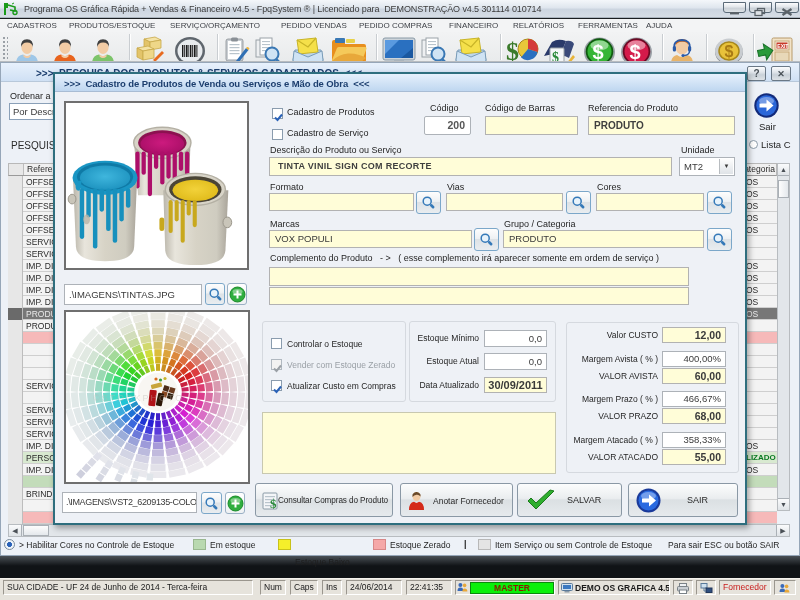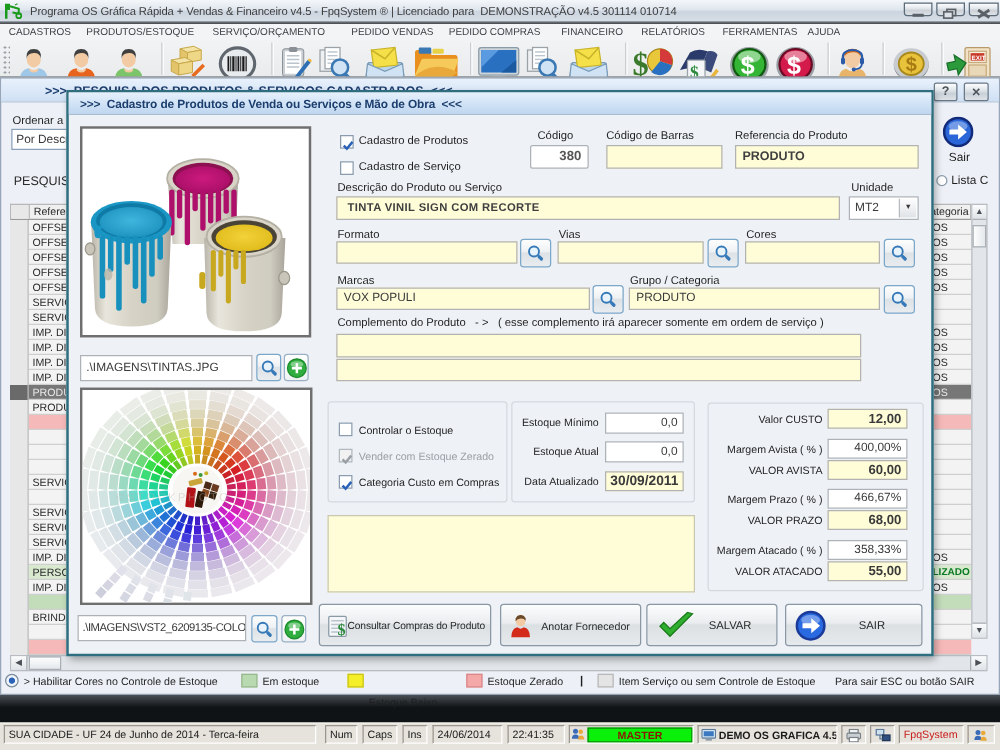--- a/index.html
+++ b/index.html
@@ -400,21 +400,21 @@
           <rect x="2.5" y="7" width="7" height="3.5" fill="#ffffff" stroke="#7a8288"></rect>
         </svg></span>
     </div>
     <div class="sb" style="left:696px;top:580px;width:20px;height:15px;padding:1px 3px 0 3px;">
       <span style="position:absolute;left:3px;top:2px;"><svg width="13" height="11" viewBox="0 0 13 11">
           <rect x="1" y="0.5" width="6" height="4.5" fill="#cfe0ee" stroke="#5a7a9a"></rect>
           <rect x="6" y="5" width="6" height="4.5" fill="#2f4f7f" stroke="#22375a"></rect>
           <path d="M4,5 L4,8 L6,8" stroke="#5a7a9a" fill="none"></path>
         </svg></span>
     </div>
-    <div class="sb" style="left:719px;top:580px;width:52px;height:15px;padding:1px 3px 0 3px;"><span style="color:#c81a1a;">FpqSystem</span></div>
+    <div class="sb" style="left:719px;top:580px;width:52px;height:15px;padding:1px 3px 0 3px;"><span style="color:#c81a1a;">Fornecedor</span></div>
     <div class="sb" style="left:774px;top:580px;width:22px;height:15px;padding:1px 3px 0 3px;">
       <span style="position:absolute;left:4px;top:2px;"><svg width="11" height="11" viewBox="0 0 11 11">
           <circle cx="3.4" cy="3" r="2" fill="#3a6ab8"></circle>
           <path d="M0.5,9 Q0.5,5.6 3.4,5.6 Q6.3,5.6 6.3,9 Z" fill="#3a6ab8"></path>
           <circle cx="7.6" cy="3.4" r="1.8" fill="#e8a83a"></circle>
           <path d="M5.4,9.6 Q5.4,6.4 7.6,6.4 Q10.4,6.4 10.4,9.6 Z" fill="#e8a83a"></path>
         </svg></span>
     </div>
     <div class="abs" style="left:53px;top:72px;width:694px;height:453px;background:#eef1f6;border:2px solid #2e6e7e;box-shadow:2px 3px 6px rgba(0,0,0,.35);">
       <div style="position:absolute;left:0;top:0;width:690px;height:18px;background:linear-gradient(#e6f0fc,#bfd7f0);border-bottom:1px solid #a8bcd4;"></div>
@@ -800,21 +800,21 @@
         <ellipse cx="8.5" cy="5.5" rx="5" ry="2.6" fill="#ffffff" opacity=".4"></ellipse>
         <path d="M8.5,4.5 L8.5,12.5 M4.5,8.5 L12.5,8.5" stroke="#ffffff" stroke-width="2"></path>
       </svg></div>
     <div class="cb" style="left:272px;top:108px;"><svg width="11" height="11" viewBox="0 0 11 11">
         <path d="M2,5.5 L4.5,8 L9,2.5" fill="none" stroke="#2a62b8" stroke-width="2"></path>
       </svg></div>
     <div class="lbl" style="left:287px;top:107px;">Cadastro de Produtos</div>
     <div class="cb" style="left:272px;top:129px;"></div>
     <div class="lbl" style="left:287px;top:128px;">Cadastro de Serviço</div>
     <div class="lbl" style="left:430px;top:103px;">Código</div>
-    <div class="inpw" style="left:424px;top:116px;width:47px;height:19px;line-height:17px;text-align:right;padding-right:5px;font-size:10.5px;font-weight:bold;color:#555;border-radius:2px;">380</div>
+    <div class="inpw" style="left:424px;top:116px;width:47px;height:19px;line-height:17px;text-align:right;padding-right:5px;font-size:10.5px;font-weight:bold;color:#555;border-radius:2px;">200</div>
     <div class="lbl" style="left:485px;top:103px;">Código de Barras</div>
     <div class="inp" style="left:485px;top:116px;width:93px;height:19px;"></div>
     <div class="lbl" style="left:588px;top:103px;">Referencia do Produto</div>
     <div class="inp" style="left:588px;top:116px;width:147px;height:19px;line-height:17px;padding-left:5px;font-weight:bold;font-size:10px;color:#3f3f3f;">PRODUTO</div>
     <div class="lbl" style="left:270px;top:145px;">Descrição do Produto ou Serviço</div>
     <div class="inp" style="left:269px;top:157px;width:403px;height:19px;line-height:17px;padding-left:8px;font-weight:bold;font-size:9px;color:#3f3f3f;letter-spacing:.3px;">TINTA VINIL SIGN COM RECORTE</div>
     <div class="lbl" style="left:681px;top:145px;">Unidade</div>
     <div class="inpw" style="left:679px;top:157px;width:56px;height:19px;line-height:17px;padding-left:4px;font-size:9.5px;">MT2<span style="position:absolute;right:1px;top:1px;width:14px;height:15px;background:linear-gradient(#fdfdfd,#dfe3e7);border-left:1px solid #b8bcc0;text-align:center;font-size:6px;line-height:15px;color:#3a3a3a;">▼</span></div>
     <div class="lbl" style="left:270px;top:182px;">Formato</div>
     <div class="inp" style="left:269px;top:193px;width:145px;height:18px;"></div>
@@ -852,21 +852,21 @@
     <div class="grp" style="left:262px;top:321px;width:144px;height:81px;"></div>
     <div class="cb" style="left:271px;top:338px;"></div>
     <div class="lbl" style="left:287px;top:339px;font-size:8.5px;">Controlar o Estoque</div>
     <div class="cb" style="left:271px;top:359px;background:#f2f2f2;border-color:#b0b8c0;"><svg width="11" height="11" viewBox="0 0 11 11">
         <path d="M2,5.5 L4.5,8 L9,2.5" fill="none" stroke="#9aa0a6" stroke-width="2"></path>
       </svg></div>
     <div class="lbl" style="left:287px;top:360px;font-size:8.5px;color:#9aa0a6;">Vender com Estoque Zerado</div>
     <div class="cb" style="left:271px;top:380px;"><svg width="11" height="11" viewBox="0 0 11 11">
         <path d="M2,5.5 L4.5,8 L9,2.5" fill="none" stroke="#2a62b8" stroke-width="2"></path>
       </svg></div>
-    <div class="lbl" style="left:287px;top:381px;font-size:8.5px;">Categoria Custo em Compras</div>
+    <div class="lbl" style="left:287px;top:381px;font-size:8.5px;">Atualizar Custo em Compras</div>
     <div class="grp" style="left:409px;top:321px;width:147px;height:81px;"></div>
     <div class="lbl" style="left:400px;top:333px;width:79px;text-align:right;font-size:8.5px;">Estoque Mínimo</div>
     <div class="inpw" style="left:484px;top:330px;width:63px;height:17px;line-height:15px;text-align:right;padding-right:4px;font-size:9.5px;">0,0</div>
     <div class="lbl" style="left:400px;top:356px;width:79px;text-align:right;font-size:8.5px;">Estoque Atual</div>
     <div class="inpw" style="left:484px;top:353px;width:63px;height:17px;line-height:15px;text-align:right;padding-right:4px;font-size:9.5px;">0,0</div>
     <div class="lbl" style="left:400px;top:380px;width:79px;text-align:right;font-size:8.5px;">Data Atualizado</div>
     <div class="inp" style="left:484px;top:377px;width:63px;height:16px;line-height:14px;text-align:center;font-weight:bold;font-size:11px;color:#3a3a3a;">30/09/2011</div>
     <div class="grp" style="left:566px;top:322px;width:173px;height:151px;"></div>
     <div class="lbl" style="left:560px;top:330px;width:98px;text-align:right;font-size:8.5px;">Valor CUSTO</div>
     <div class="inp" style="left:662px;top:327px;width:64px;height:16px;line-height:14px;text-align:right;padding-right:4px;font-weight:bold;font-size:10.5px;color:#3a3a3a;">12,00</div>

